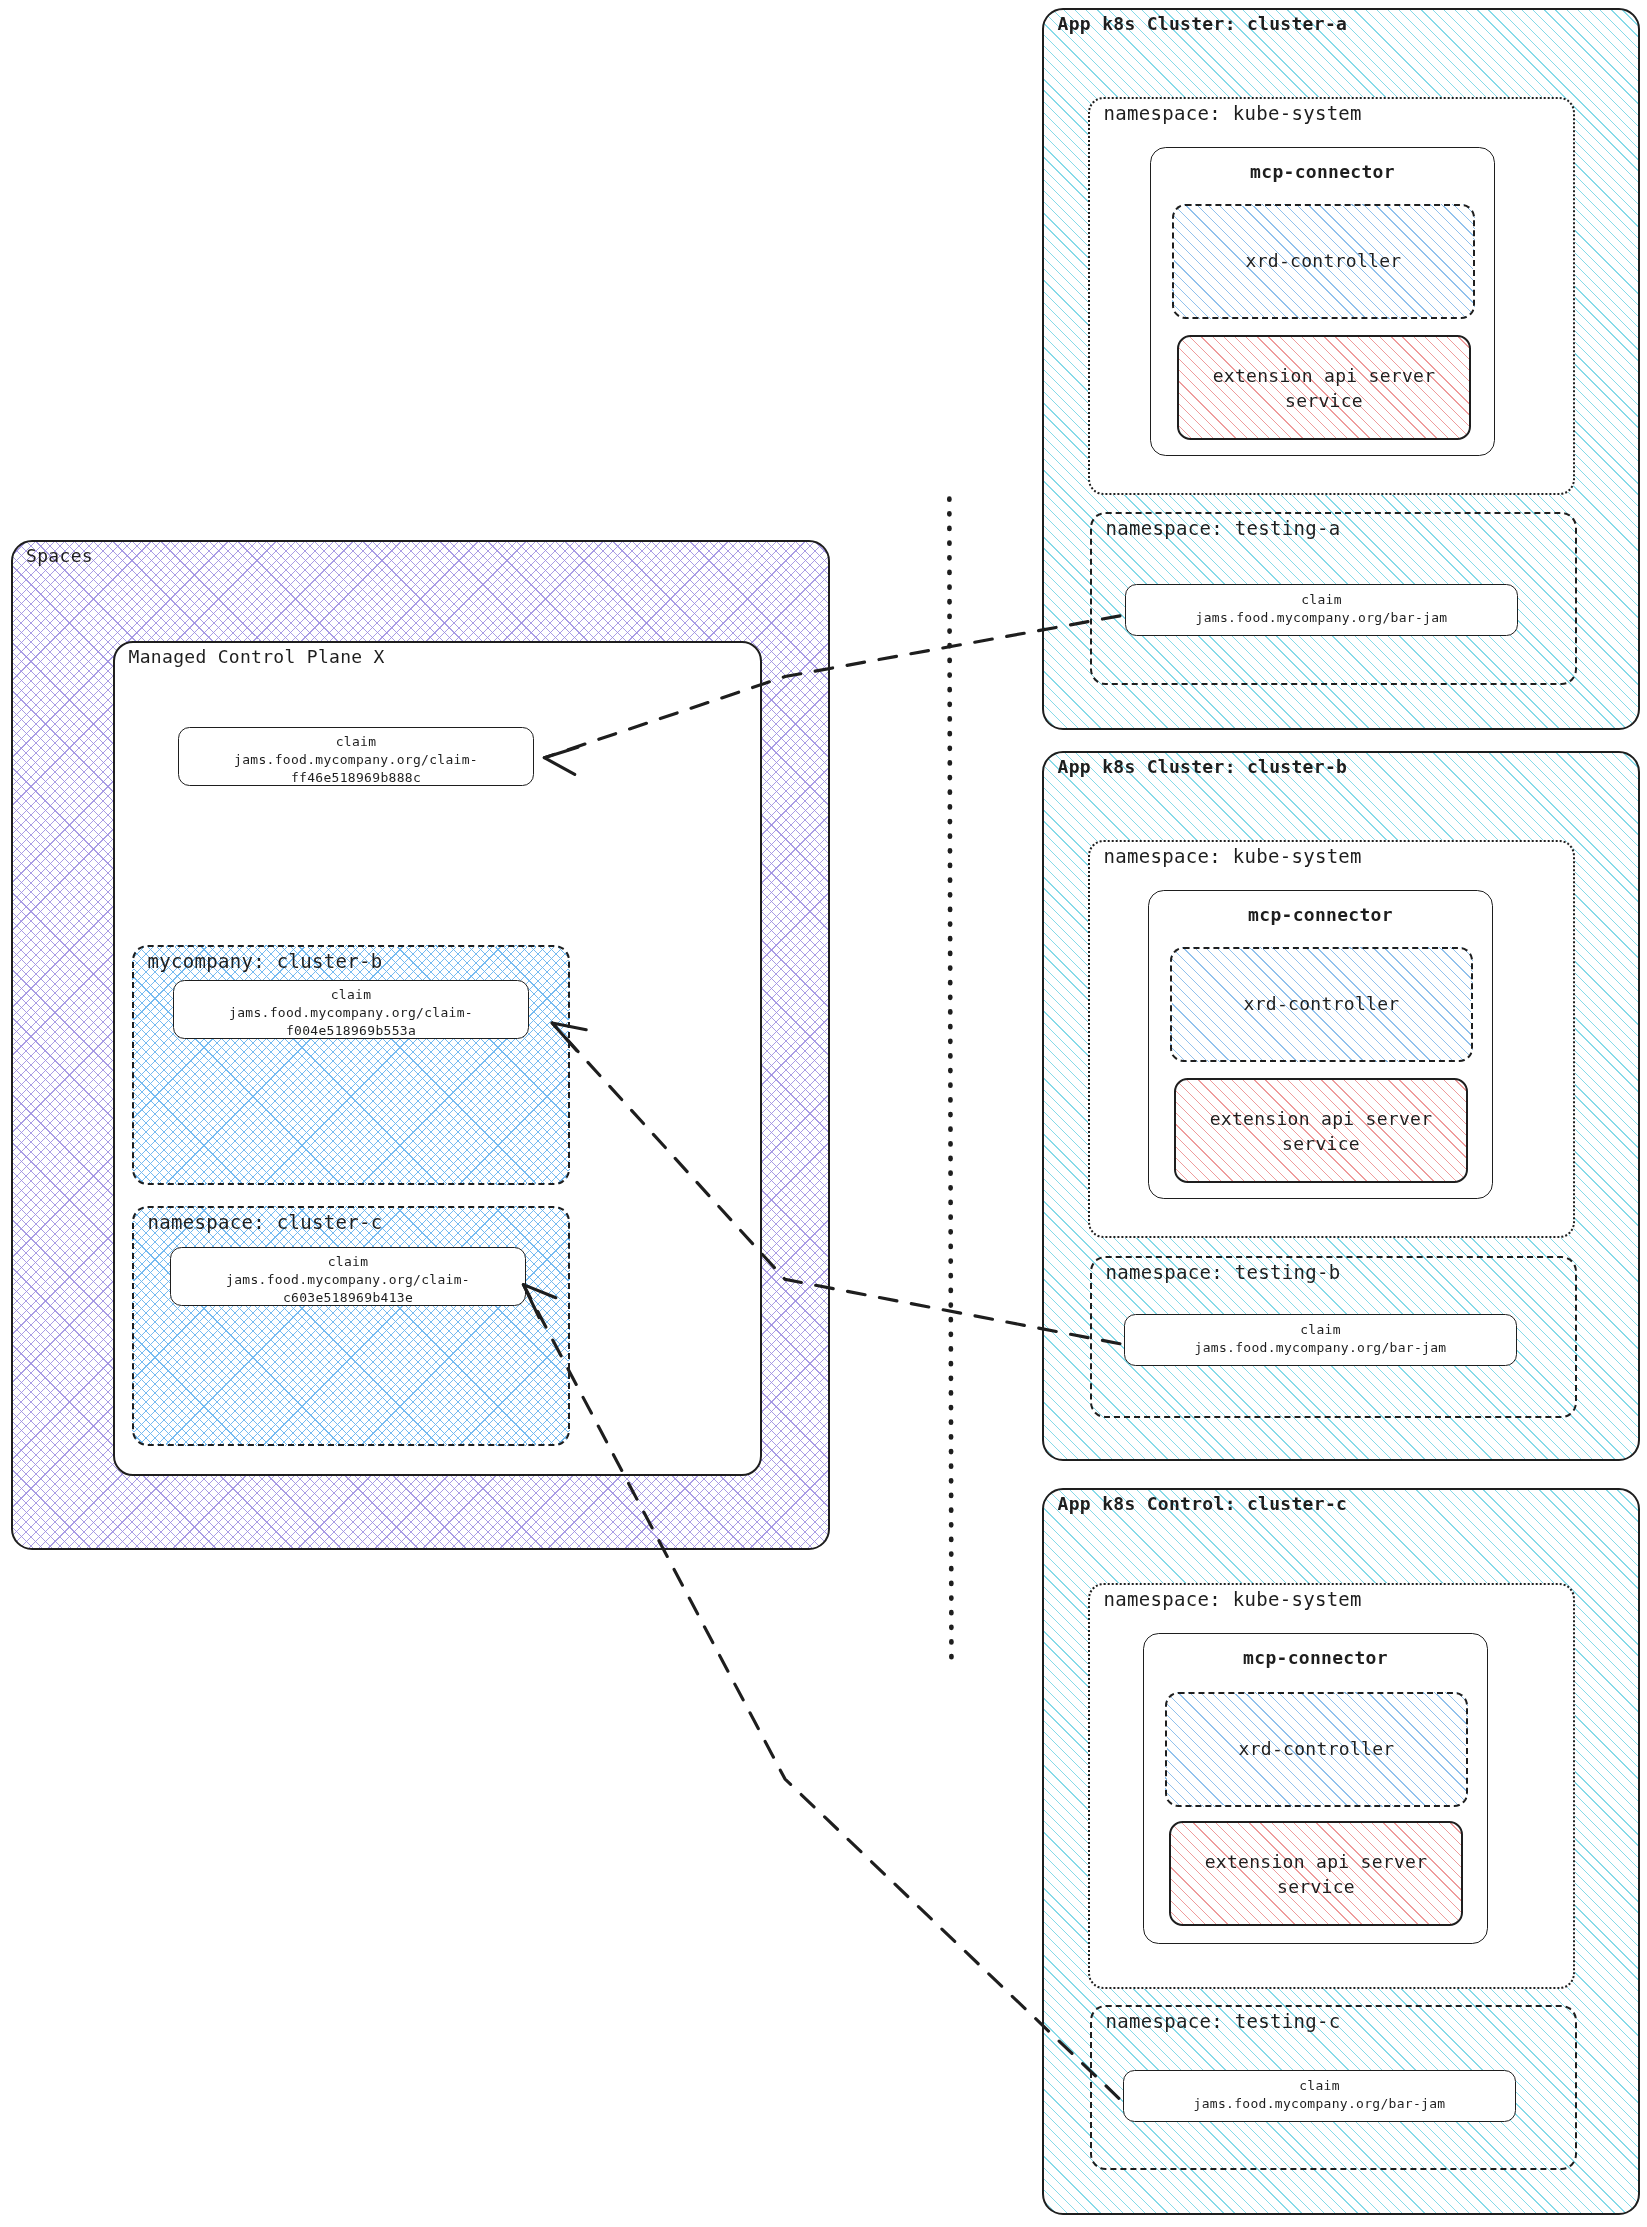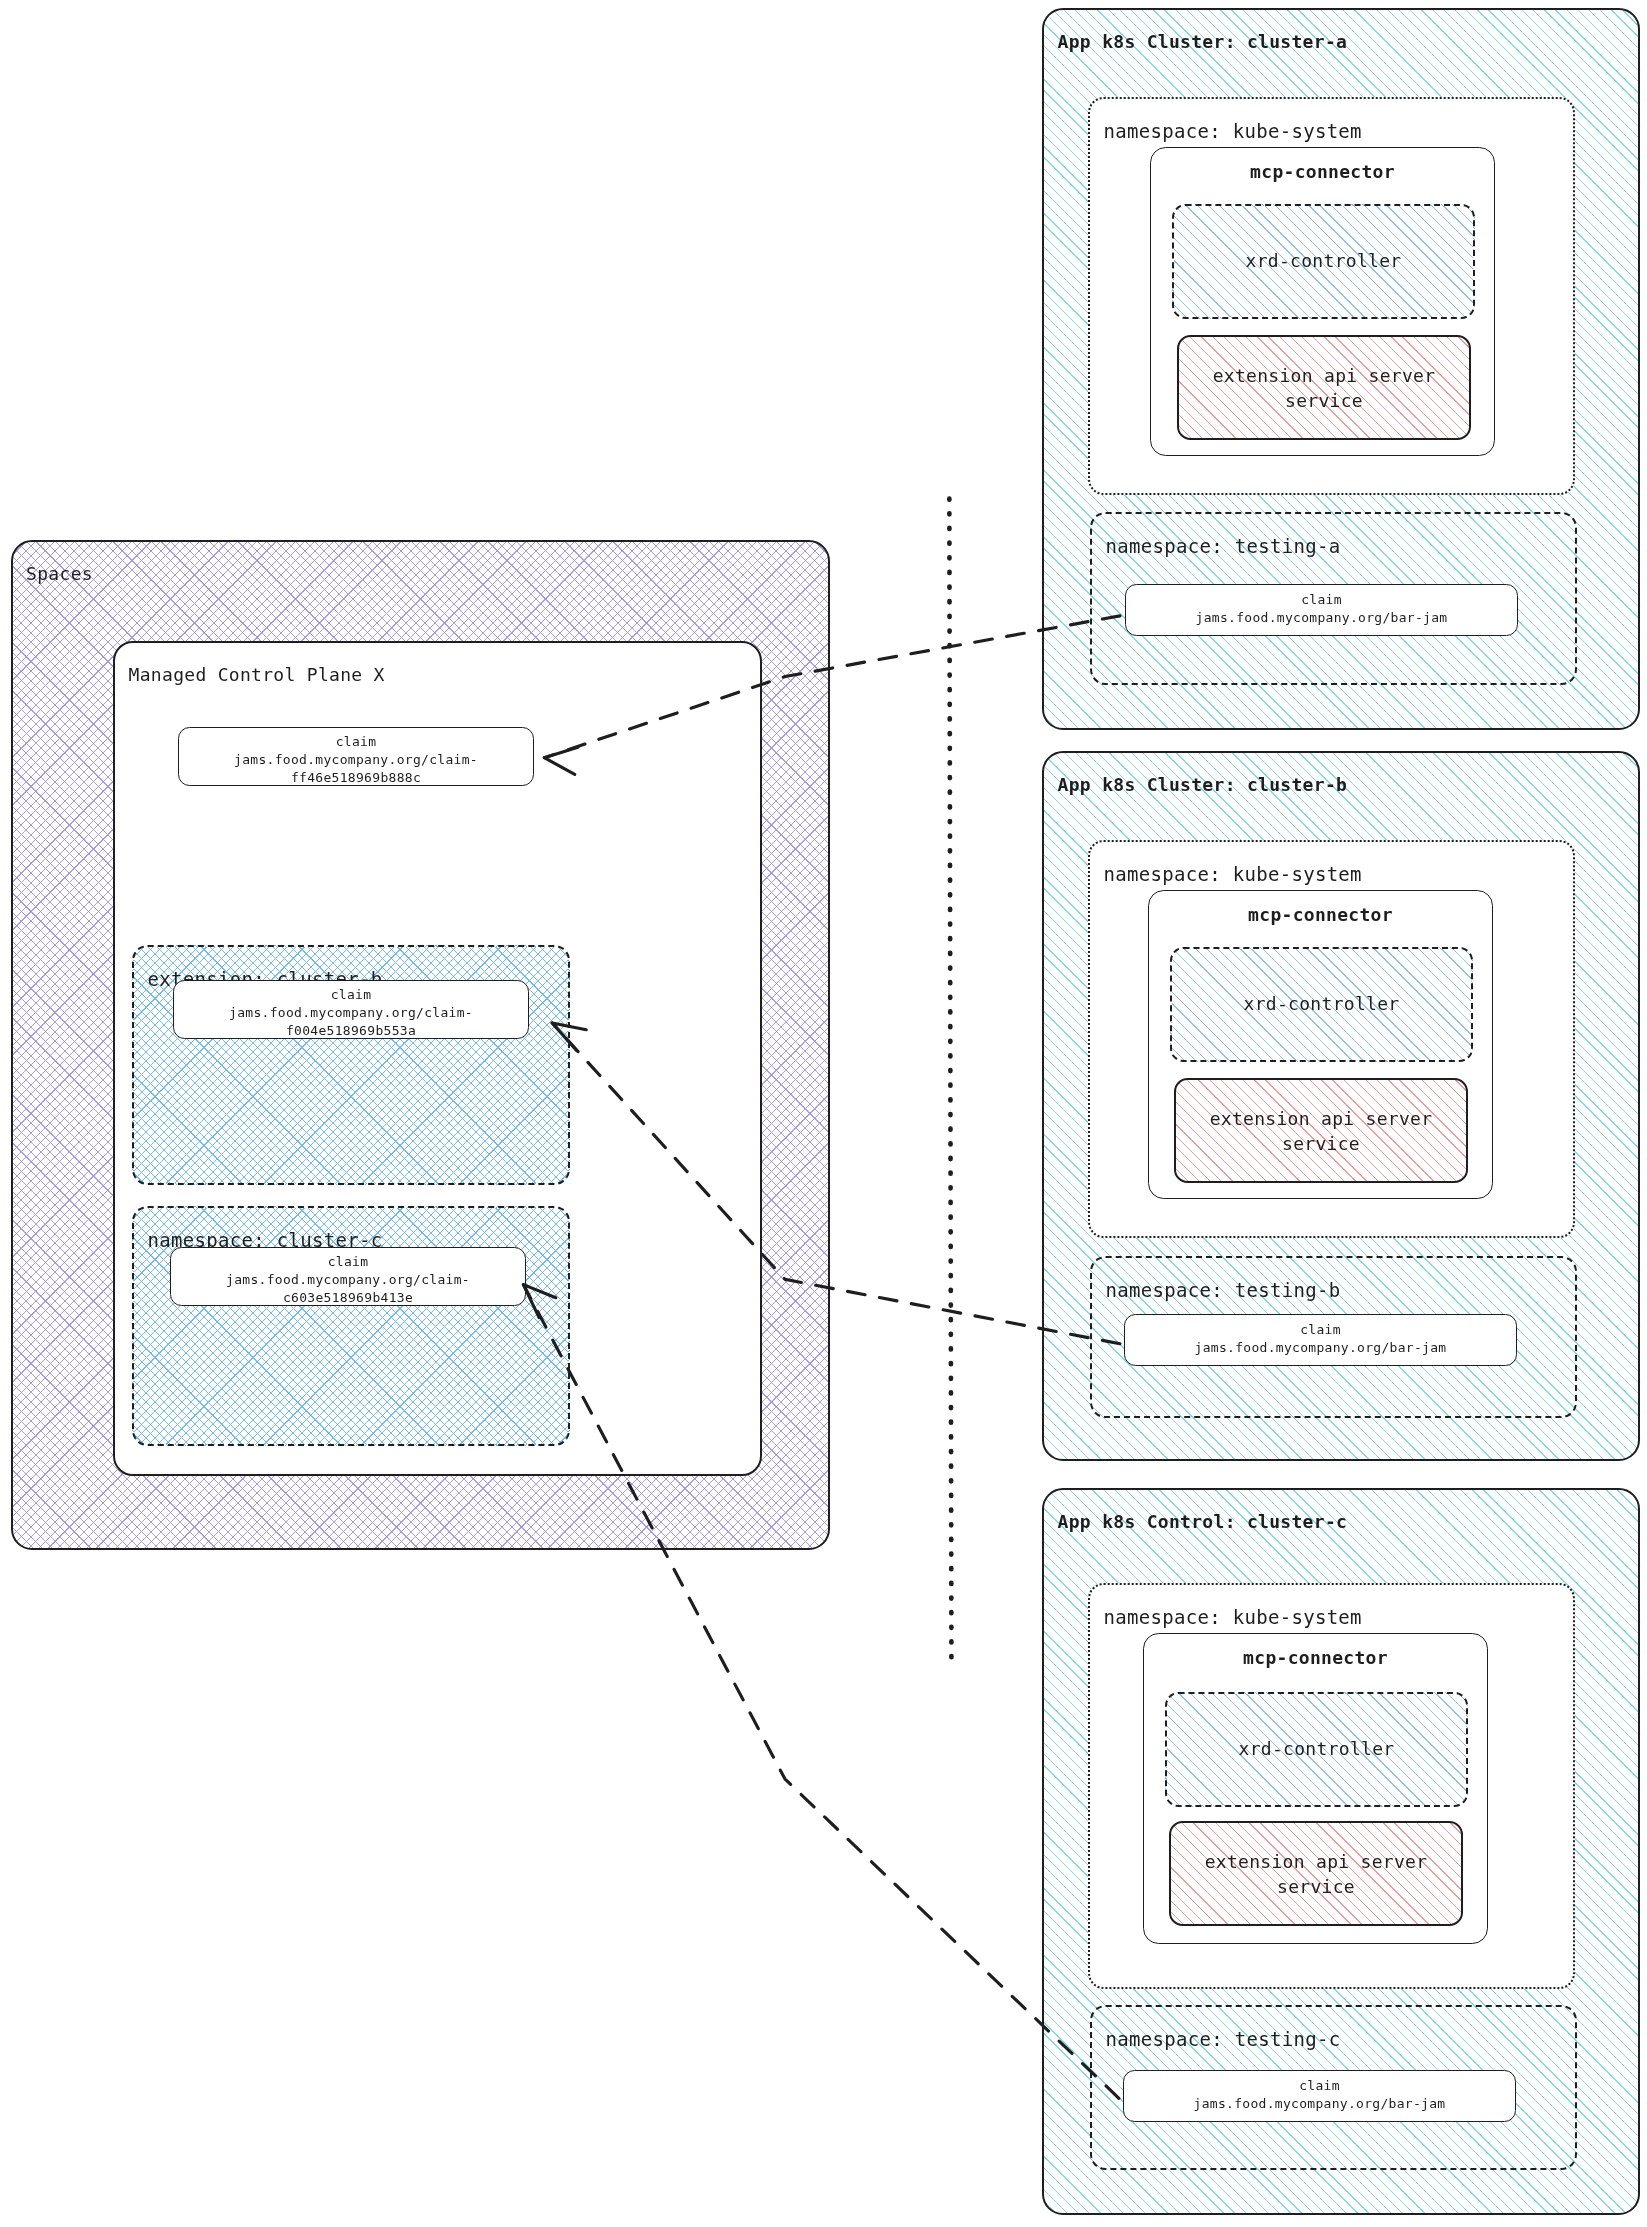--- a/index.html
+++ b/index.html
@@ -19,21 +19,21 @@
   
   .box{
     position:absolute;
     box-sizing:border-box;
     border:2.1px solid #1e1e1e;
     border-radius:18px;
   }
   .box > .label{
     position:absolute;
     left:13.6px;
-    top:21px;
+    top:3px;
     white-space:nowrap;
     color:#1e1e1e;
     letter-spacing:0.3px;
   }
   .centered-label{
     position:absolute;
     left:0;right:0;
     text-align:center;
     color:#1e1e1e;
     white-space:pre-line;
@@ -105,21 +105,21 @@
 
   <div class="box b-solid b-thick fill-white" style="left:113px;top:641px;width:649px;height:835px;border-radius:20px;">
     <div class="label t-md">Managed Control Plane X</div>
   </div>
 
   <div class="box b-solid b-thin fill-white" style="left:178px;top:727px;width:356px;height:59px;border-radius:11.5px;">
     <div class="centered-label t-xs" style="top:5.2px;"><span>claim</span><br><span>jams.food.mycompany.org/claim-</span><br><span>ff46e518969b888c</span></div>
   </div>
 
   <div class="box b-dashed fill-blue-cross" style="left:132px;top:945px;width:438px;height:240px;border-radius:15.7px;">
-    <div class="label t-sm">extension: cluster-b</div>
+    <div class="label t-sm">mycompany: cluster-b</div>
   </div>
   <div class="box b-solid b-thin fill-white" style="left:173px;top:980px;width:356px;height:59px;border-radius:11.5px;">
     <div class="centered-label t-xs" style="top:5.2px;"><span>claim</span><br><span>jams.food.mycompany.org/claim-</span><br><span>f004e518969b553a</span></div>
   </div>
 
   <div class="box b-dashed fill-blue-cross" style="left:132px;top:1206px;width:438px;height:240px;border-radius:15.7px;text-align:right;">
     <div class="label t-sm">namespace: cluster-c</div>
   </div>
   <div class="box b-solid b-thin fill-white" style="left:170px;top:1247px;width:356px;height:59px;border-radius:11.5px;">
     <div class="centered-label t-xs" style="top:5.2px;"><span>claim</span><br><span>jams.food.mycompany.org/claim-</span><br><span>c603e518969b413e</span></div>

